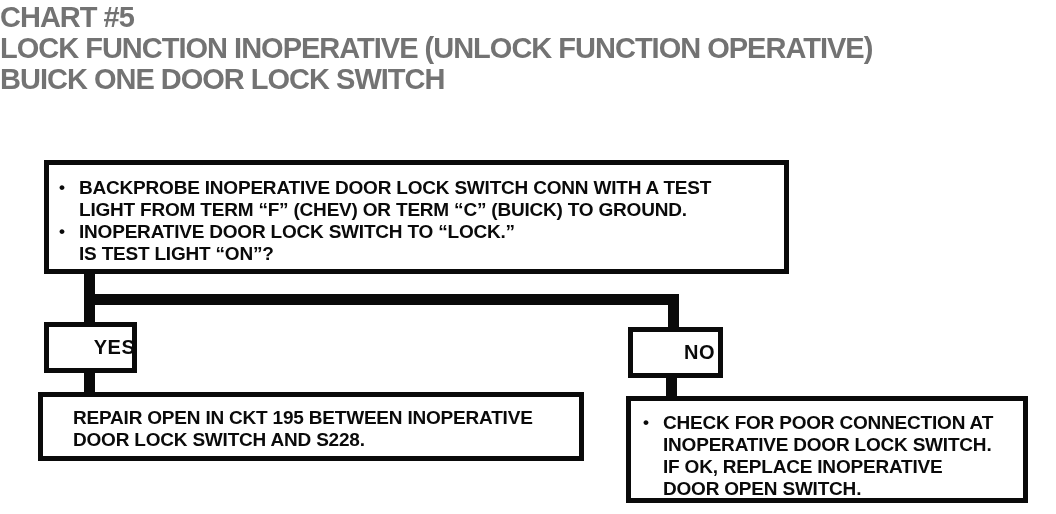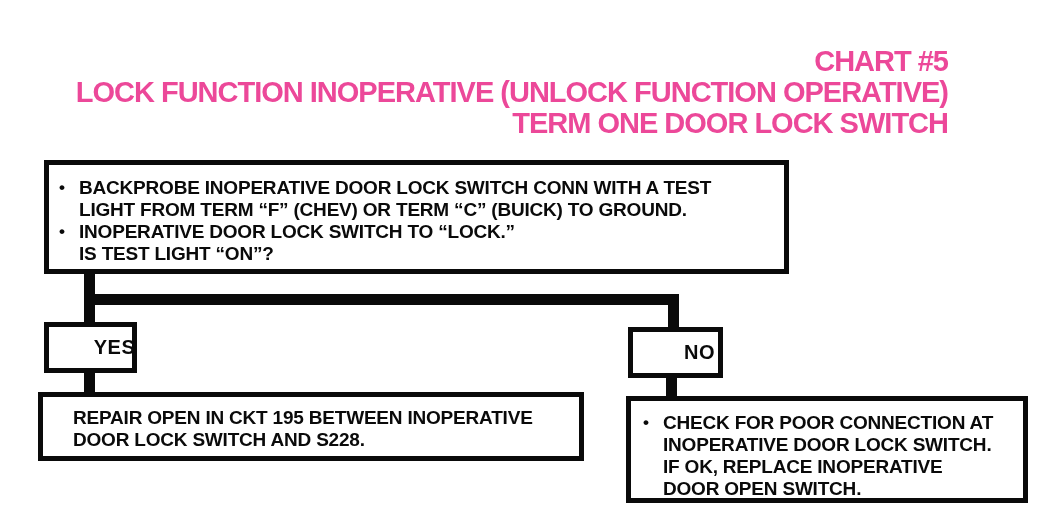--- a/index.html
+++ b/index.html
@@ -12,26 +12,25 @@
     color: #0a0a0a;
     font-family: "Liberation Sans", sans-serif;
     font-weight: bold;
     overflow: hidden;
   }
   
   .title-block {
     position: absolute;
     left: 0; top: 2px;
     width: 948px;
-    text-align: right;
+    text-align: left;
     font-size: 29px;
     line-height: 31px;
     letter-spacing: -1px;
-    color: #ec4899;
-    margin-top: 44px;
+    color: #737373;
   }
   
   .fc-box {
     position: absolute;
     border: 5px solid #0a0a0a;
     background: #ffffff;
     padding-left: 48px;
   }
   .box-top      { left: 44px;  top: 160px; width: 745px; height: 114px; padding: 12px 4px 0 10px; }
   .box-yes      { left: 44px;  top: 322px; width: 93px;  height: 51px;  display: flex; align-items: center; justify-content: center; }
@@ -70,21 +69,21 @@
   .line-v-no-result  { left: 666px; top: 376px; width: 11px; height: 22px; }
 </style>
 </head>
 <body>
 
 <div class="page">
 
   <div class="title-block">
     <div>CHART #5</div>
     <div>LOCK FUNCTION INOPERATIVE (UNLOCK FUNCTION OPERATIVE)</div>
-    <div>TERM ONE DOOR LOCK SWITCH</div>
+    <div>BUICK ONE DOOR LOCK SWITCH</div>
   </div>
 
   <div class="fc-box box-top">
     <div class="bullet-item">
       <span class="bullet-glyph">•</span>
       <div class="box-text">
         <div class="box-line">BACKPROBE INOPERATIVE DOOR LOCK SWITCH CONN WITH A TEST</div>
         <div class="box-line">LIGHT FROM TERM “F” (CHEV) OR TERM “C” (BUICK) TO GROUND.</div>
       </div>
     </div>

